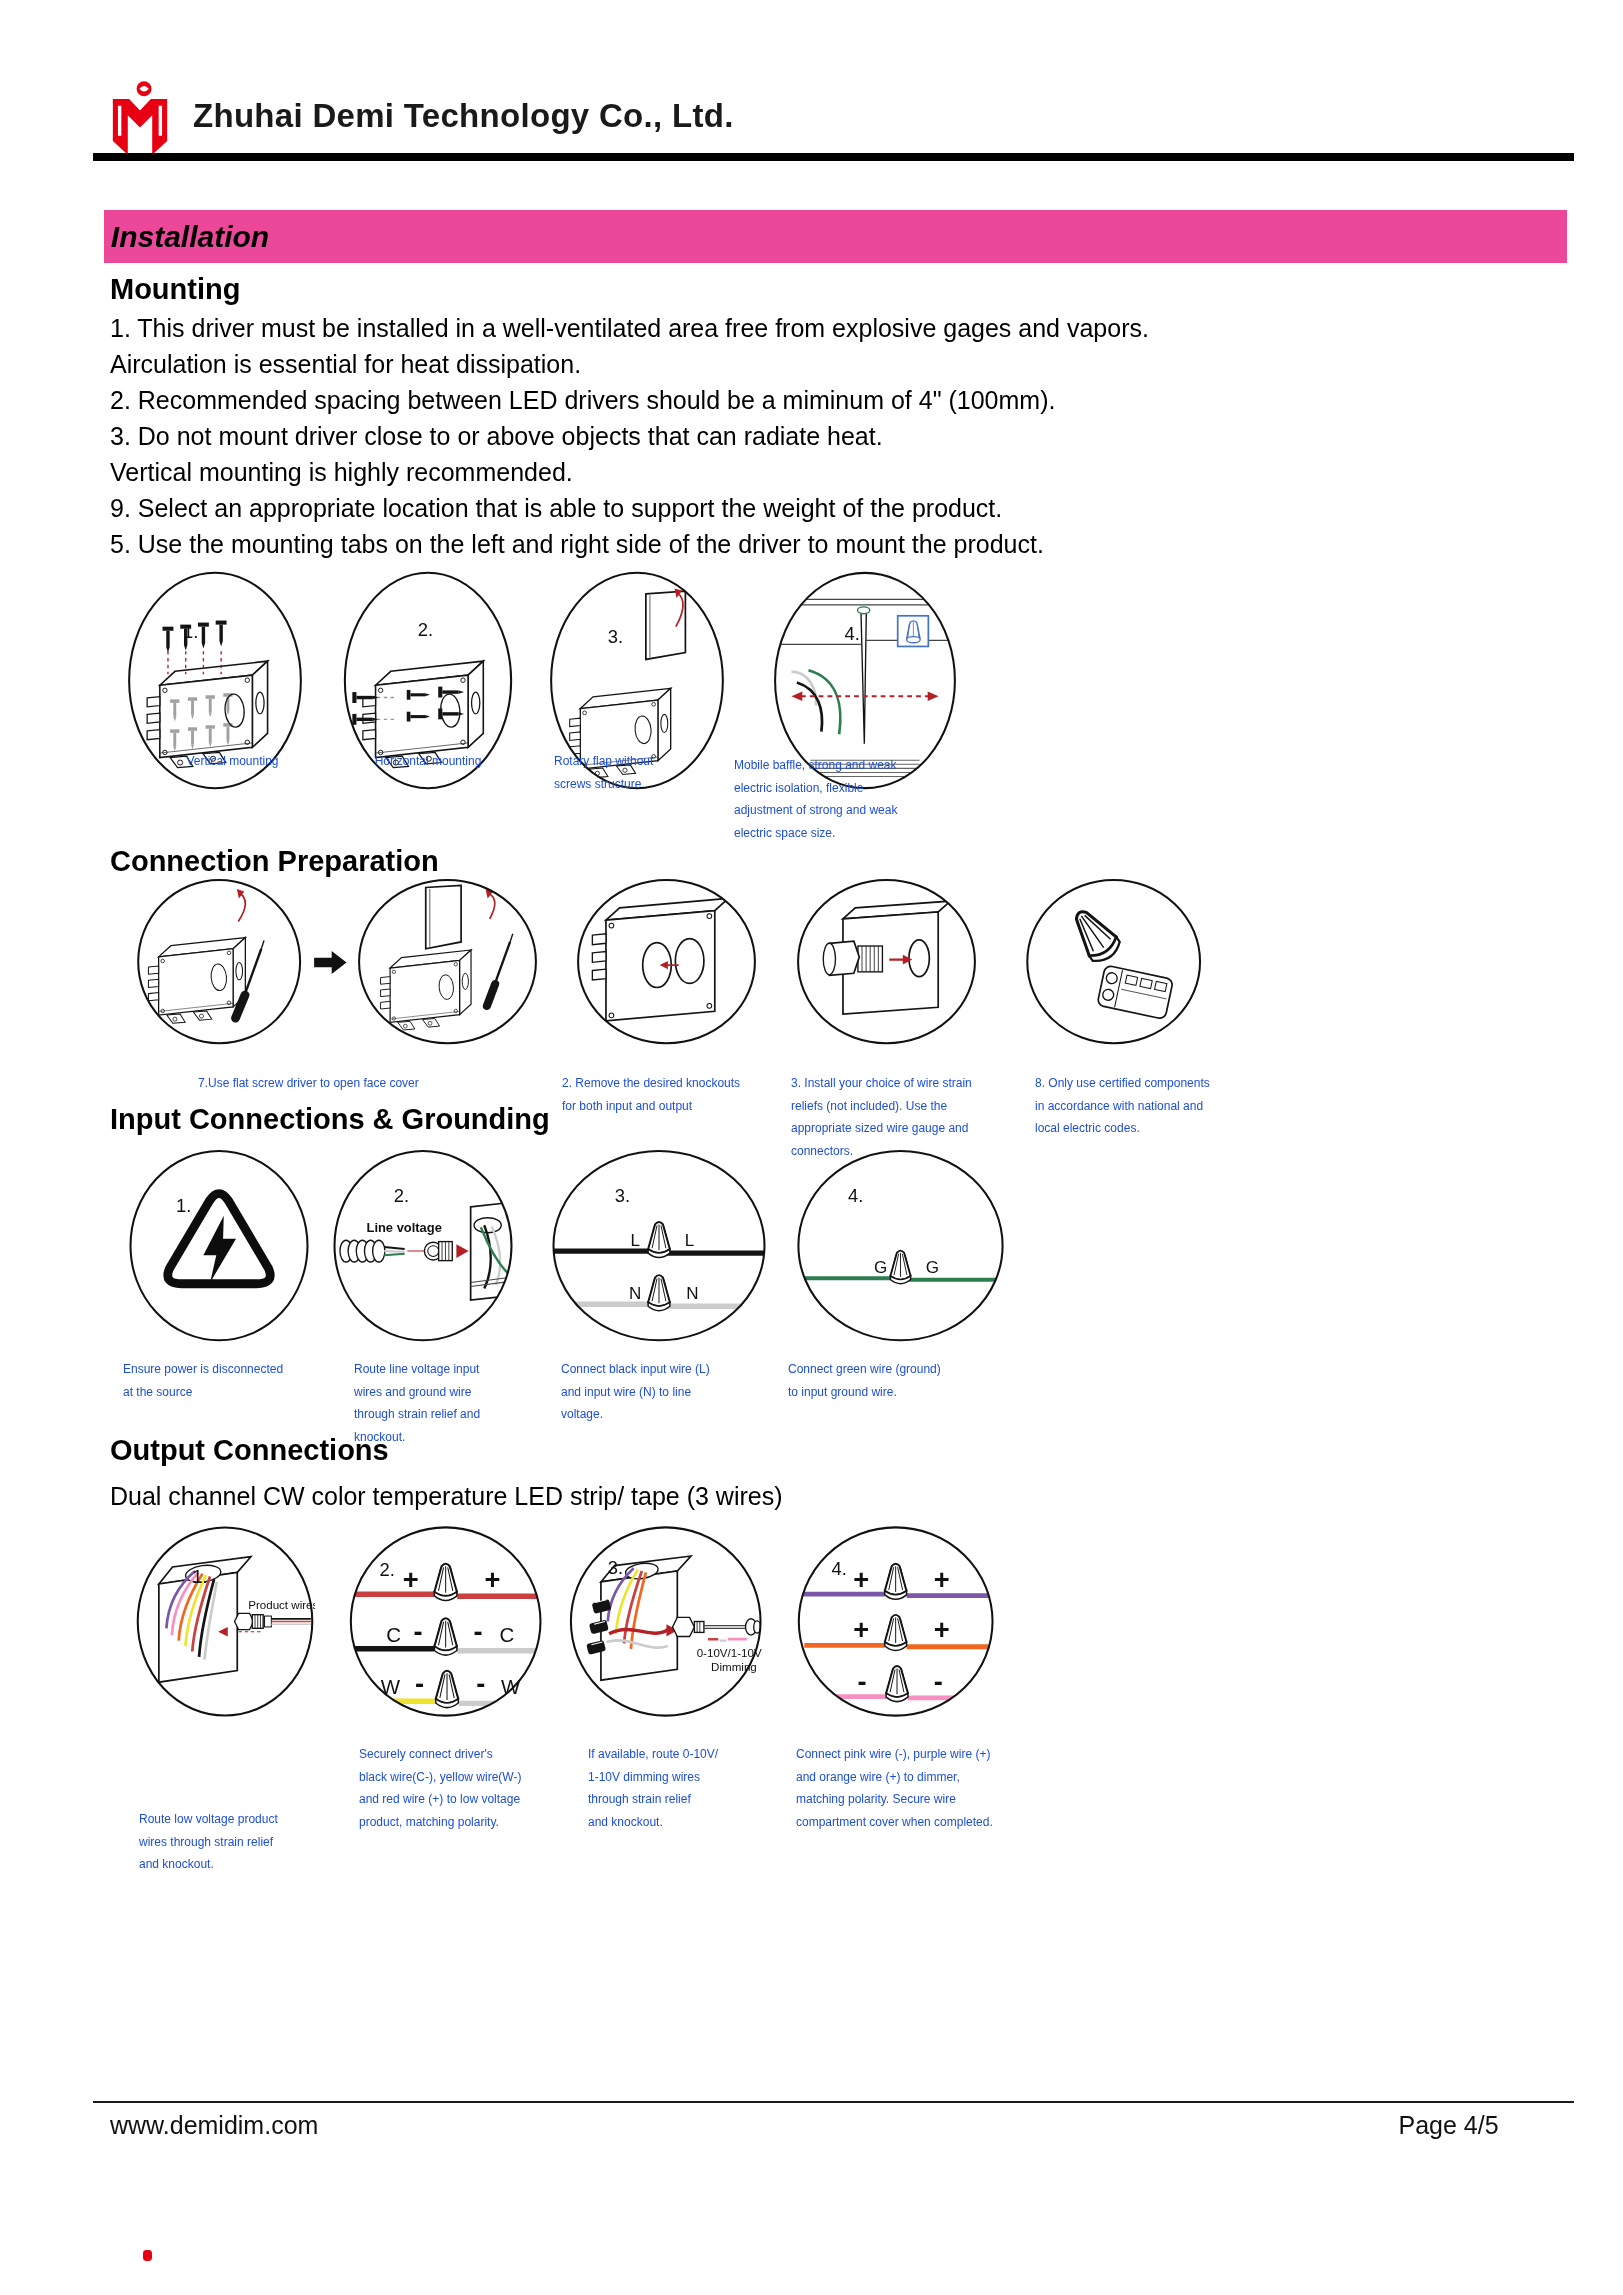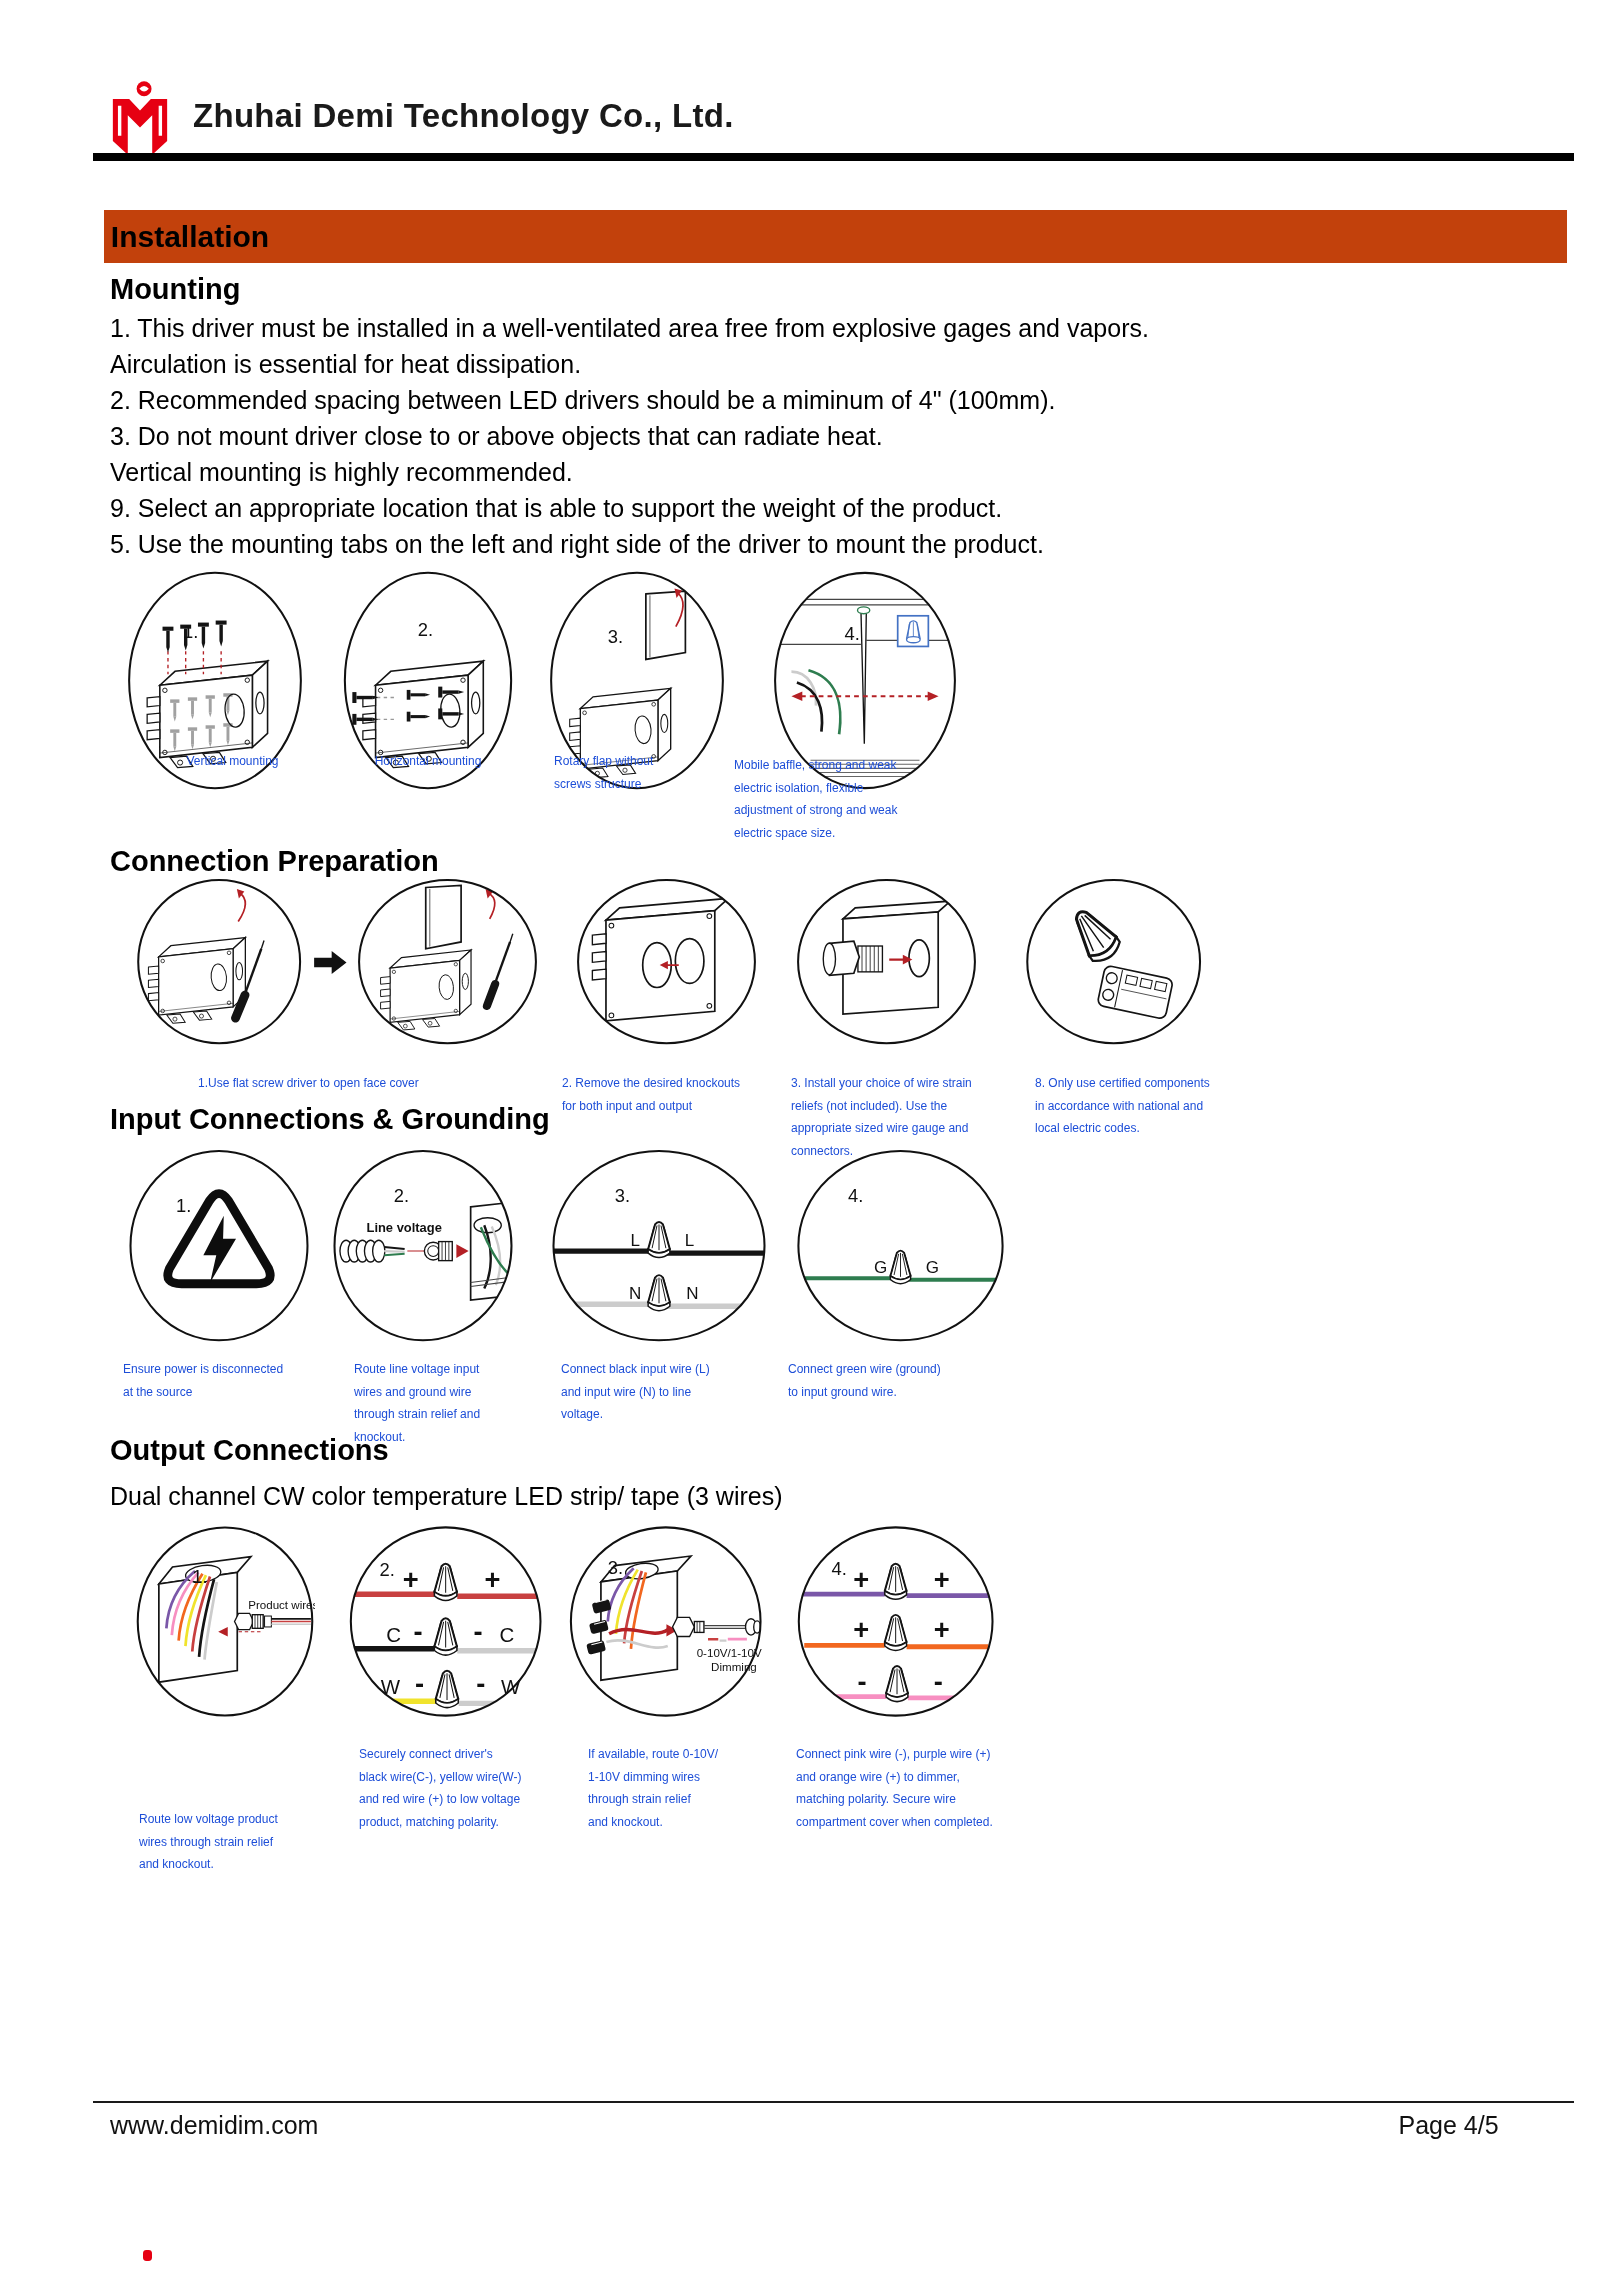--- a/index.html
+++ b/index.html
@@ -1,21 +1,21 @@
 <!DOCTYPE html>
 <html style="font-size:11px"><head>
 <meta charset="utf-8">
 <style>
   html,body{margin:0;padding:0;background:#fff;}
   .page{position:relative;width:1623px;height:2295px;background:#fff;overflow:hidden;
         font-family:"Liberation Sans",sans-serif;color:#000;margin-left:28px;}
   .abs{position:absolute;}
   .company-title{font-size:33px;font-weight:bold;color:#1a1a1a;letter-spacing:0.3px;}
   .rule{background:#000;}
-  .section-bar{background:#c2410c;}
+  .section-bar{background:#ec4899;font-style:italic;}
   .section-bar .t{font-size:30px;font-weight:bold;line-height:53px;padding-left:6.8px;}
   .h2{font-size:29px;font-weight:bold;}
   .body-text{font-size:25px;line-height:36px;}
   .cap{font-size:12px;line-height:22.5px;color:#1d4ed8;white-space:pre-line;}
   .ctr{text-align:center;}
   svg text{font-family:"Liberation Sans",sans-serif;}
   svg .num{font-size:27px;fill:#111;}
   svg .lab{font-size:25px;fill:#111;}
   svg .lab-sm{font-size:19px;fill:#111;font-weight:bold;}
   svg .lab-xs{font-size:17px;fill:#111;}
@@ -279,21 +279,21 @@
         <circle cx="13" cy="42" r="8" fill="#fff" stroke="#141414" stroke-width="2"></circle>
         <rect x="34" y="8" width="16" height="12" fill="none" stroke="#141414" stroke-width="1.5"></rect>
         <rect x="56" y="8" width="16" height="12" fill="none" stroke="#141414" stroke-width="1.5"></rect>
         <rect x="78" y="8" width="16" height="12" fill="none" stroke="#141414" stroke-width="1.5"></rect>
         <line x1="30" y1="30" x2="98" y2="30" stroke="#141414" stroke-width="1"></line>
       </g>
     </g>
     <ellipse cx="130" cy="123" rx="127" ry="120" fill="none" stroke="#111" stroke-width="3"></ellipse>
   </svg>
 
-  <div class="abs cap" style="left:170px;top:1072px;width:355px">1.Use flat screw driver to open face cover</div>
+  <div class="abs cap" style="left:170px;top:1072px;width:355px">7.Use flat screw driver to open face cover</div>
   <div class="abs cap" style="left:534px;top:1072px;width:232px">2. Remove the desired knockouts
 for both input and output</div>
   <div class="abs cap" style="left:763px;top:1072px;width:245px">3. Install your choice of wire strain
 reliefs (not included). Use the
 appropriate sized wire gauge and
 connectors.</div>
   <div class="abs cap" style="left:1007px;top:1072px;width:252px">8. Only use certified components
 in accordance with national and
 local electric codes.</div>
 

